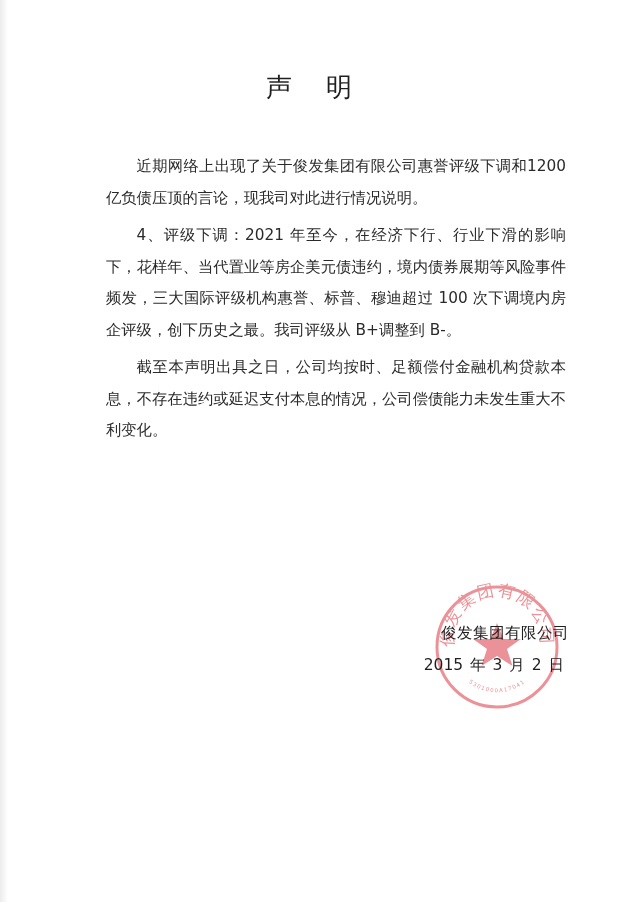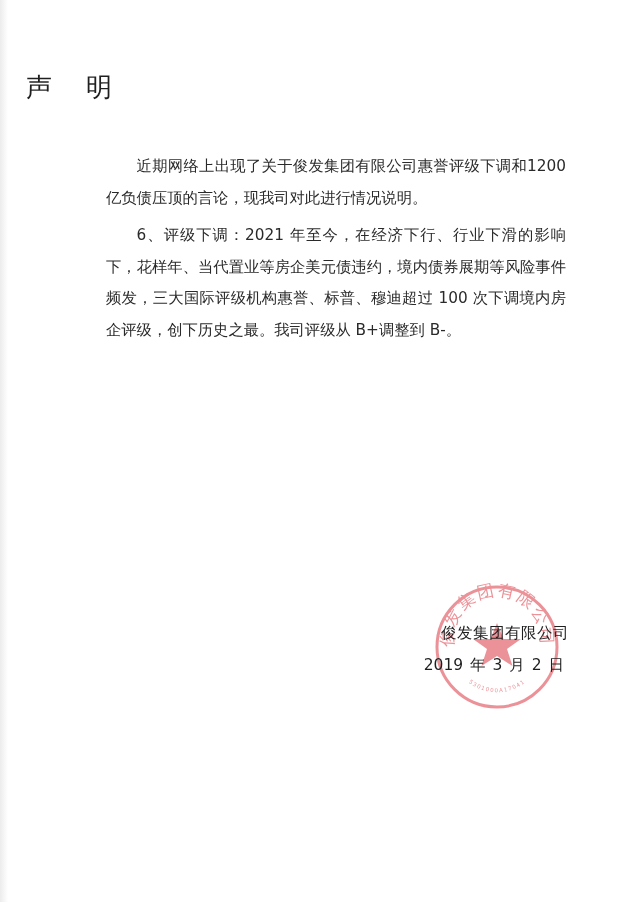--- a/index.html
+++ b/index.html
@@ -24,24 +24,24 @@
     .left-edge {
       position: absolute;
       left: 0; top: 0;
       width: 8px; height: 902px;
       background: linear-gradient(to right, #ececec, #ffffff);
     }
     .title {
       position: absolute;
       left: 0; top: 70px;
       width: 600px;
-      text-align: left;
+      text-align: center;
       font-size: 26px;
       letter-spacing: 34px;
-      padding-left: 26px;
+      padding-left: 52px;
       box-sizing: border-box;
       color: #1f1f1f;
       font-family: "DejaVu Sans", sans-serif;
       font-weight: normal;
     }
     .body-text {
       position: absolute;
       left: 106px;
       top: 148px;
       width: 460px;
@@ -84,35 +84,36 @@
 </head>
 <body>
 
 <div class="page">
   <div class="left-edge"></div>
 
   <div class="title">声明</div>
 
   <div class="body-text">
     <p class="para">近期网络上出现了关于俊发集团有限公司惠誉评级下调和1200亿负债压顶的言论，现我司对此进行情况说明。</p>
-    <p class="para">6、评级下调：2021 年至今，在经济下行、行业下滑的影响下，花样年、当代置业等房企美元债违约，境内债券展期等风险事件频发，三大国际评级机构惠誉、标普、穆迪超过 100 次下调境内房企评级，创下历史之最。我司评级从 B+调整到 B-。</p>
+    <p class="para">4、评级下调：2021 年至今，在经济下行、行业下滑的影响下，花样年、当代置业等房企美元债违约，境内债券展期等风险事件频发，三大国际评级机构惠誉、标普、穆迪超过 100 次下调境内房企评级，创下历史之最。我司评级从 B+调整到 B-。</p>
+    <p class="para">截至本声明出具之日，公司均按时、足额偿付金融机构贷款本息，不存在违约或延迟支付本息的情况，公司偿债能力未发生重大不利变化。</p>
   </div>
 
   <svg class="seal" viewBox="0 0 128 128">
     <defs>
       <path id="sealArcTop" d="M 22 70 A 44 44 0 1 1 106 70"></path>
       <path id="sealArcBottom" d="M 24 86 A 46 46 0 0 0 104 86"></path>
     </defs>
     <circle cx="64" cy="64" r="60" fill="none" stroke="#e0505a" stroke-width="3"></circle>
     <text font-family="DejaVu Sans, sans-serif" font-size="17" fill="#e0505a" letter-spacing="2">
       <textPath href="#sealArcTop" startOffset="50%" text-anchor="middle">俊发集团有限公司</textPath>
     </text>
     <polygon fill="#e0505a" points="64,40 70.5,56 88,56 74,66 79.5,83 64,73 48.5,83 54,66 40,56 57.5,56"></polygon>
     <text font-family="DejaVu Sans, sans-serif" font-size="5.5" fill="#e0505a" letter-spacing="1.2">
       <textPath href="#sealArcBottom" startOffset="50%" text-anchor="middle">5301000A17041</textPath>
     </text>
   </svg>
 
   <div class="signature">
     <span class="line company">俊发集团有限公司</span>
-    <span class="line date">2019 年 3 月 2 日</span>
+    <span class="line date">2015 年 3 月 2 日</span>
   </div>
 </div>
 
 </body></html>

